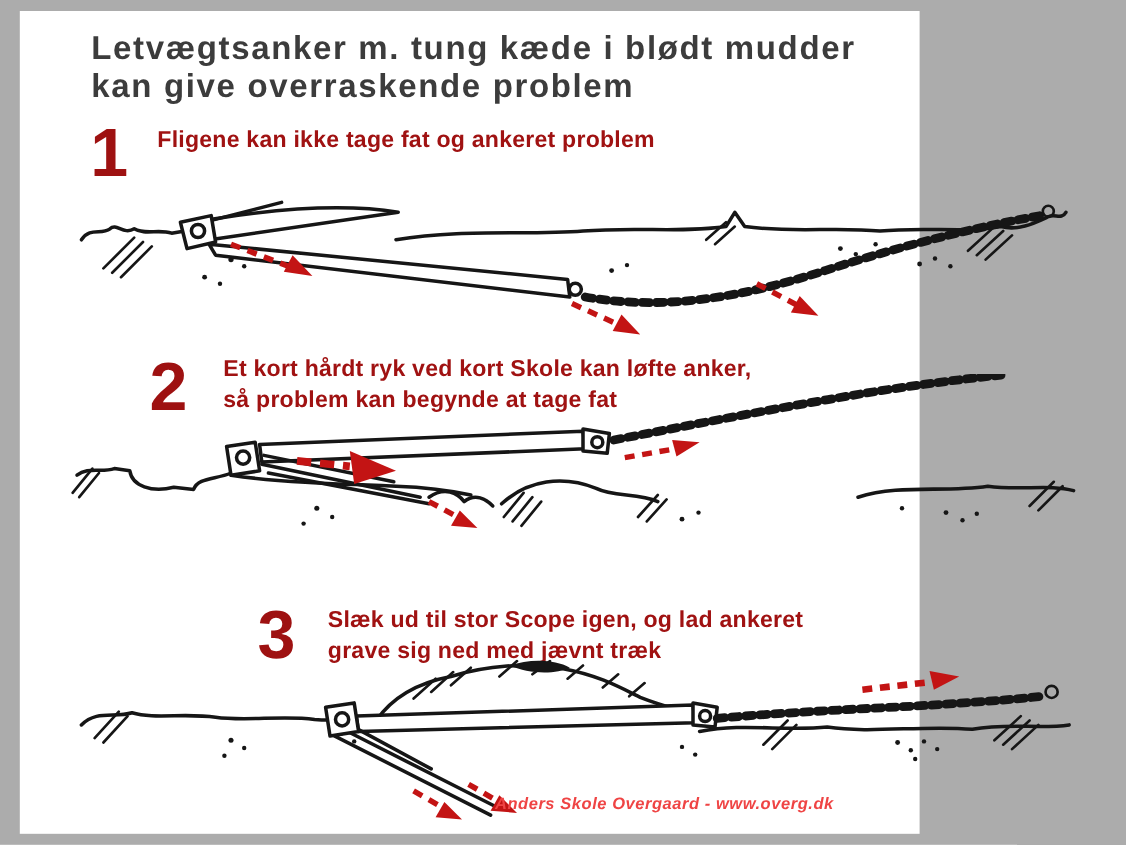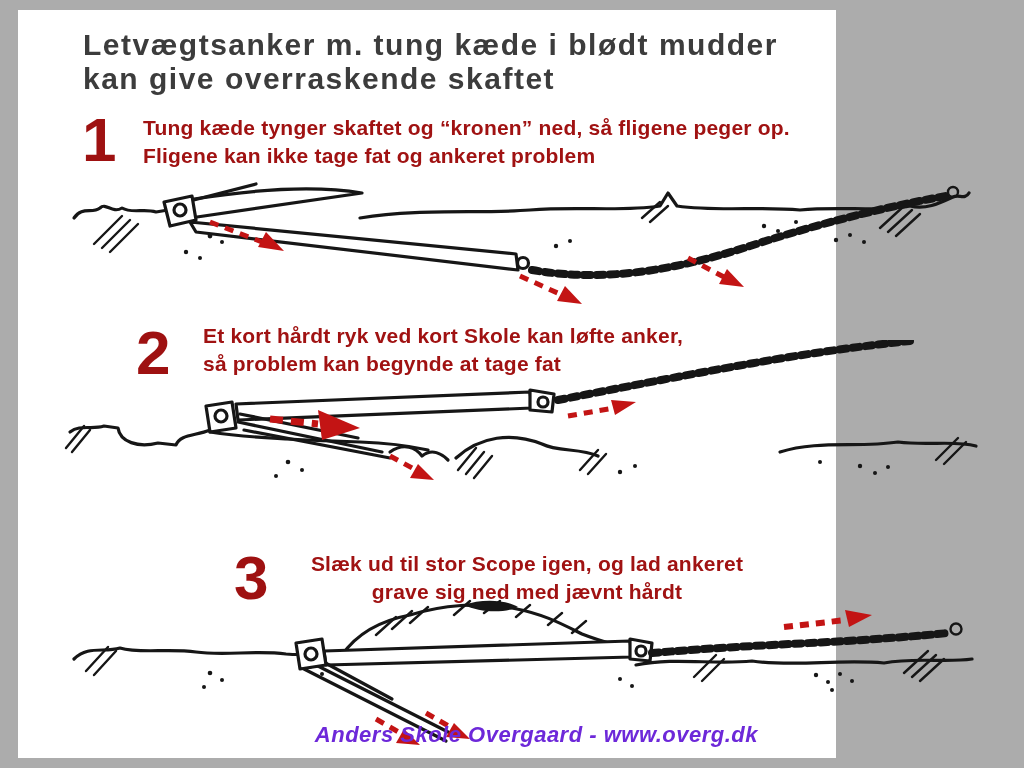--- a/index.html
+++ b/index.html
@@ -19,49 +19,48 @@
     color:#3c3c3c;font-weight:bold;font-size:30px;line-height:34px;
     letter-spacing:1.5px;
   }
   .step-num{
     color:#9e1111;font-weight:bold;font-size:62px;line-height:60px;
   }
   .step-text{
     color:#a01212;font-weight:bold;font-size:21px;line-height:28px;
     letter-spacing:0.2px;white-space:nowrap;
   }
-  .step-text.right{text-align:center;}
+  .step-text.right{text-align:left;}
   .footer{
     right:78px;top:712px;width:500px;text-align:right;
-    color:#6d28d9;font-weight:bold;font-style:italic;font-size:22px;
+    color:#ef4444;font-weight:bold;font-style:italic;font-size:15px;
     letter-spacing:0.5px;
   }
   svg{display:block;}
   .ink{stroke:#161616;stroke-width:3.2;fill:none;stroke-linecap:round;stroke-linejoin:round;}
   .ink-thin{stroke:#161616;stroke-width:2.4;fill:none;stroke-linecap:round;}
   .paper{fill:#ffffff;}
   .chain{stroke:#161616;stroke-width:8;fill:none;stroke-linecap:round;stroke-dasharray:7 6;}
   .dot{fill:#161616;stroke:none;}
   .rdash{stroke:#c31414;stroke-width:5;fill:none;stroke-linecap:butt;stroke-dasharray:9 7;}
   .rdash-big{stroke:#c31414;stroke-width:7;fill:none;stroke-linecap:butt;stroke-dasharray:13 8;}
   .rhead{fill:#c31414;stroke:none;}
 </style>
 </head>
 <body>
 
 <div class="slide">
 
   <div class="abs title">
     <span style="display:block">Letvægtsanker m. tung kæde i blødt mudder</span>
-    <span style="display:block">kan give overraskende skaftet</span>
+    <span style="display:block">kan give overraskende problem</span>
   </div>
 
   <div class="abs step-num" style="left:64px;top:100px;">1</div>
   <div class="abs step-text" style="left:125px;top:104px;">
-    <span style="display:block">Tung kæde tynger skaftet og “kronen” ned, så fligene peger op.</span>
     <span style="display:block">Fligene kan ikke tage fat og ankeret problem</span>
   </div>
 
   <svg class="abs" style="left:42px;top:170px;" width="920" height="135" viewBox="0 0 920 135">
     <g>
       <path class="ink" d="M14,38 C22,26 32,34 40,28 C46,22 52,34 62,28 C72,34 84,28 96,32 L108,30"></path>
       <path class="ink-thin" d="M34,64 L62,36 M42,68 L70,40 M50,72 L78,44"></path>
       <path class="ink" d="M300,38 C360,28 420,34 470,30 C520,26 560,32 600,26 L608,13 L617,26 C660,32 700,26 740,30 C780,26 820,32 850,26 C866,30 880,23 893,17 C899,14 905,20 909,13"></path>
       <path class="ink-thin" d="M582,38 L600,22 M590,42 L608,26"></path>
       <path class="ink-thin" d="M820,48 L844,26 M828,52 L852,30 M836,56 L860,34"></path>
@@ -146,21 +145,21 @@
       <path class="rdash" d="M508,76 L554,68"></path>
       <polygon class="rhead" points="576,62 551,60 555,75"></polygon>
       <path class="rdash" d="M330,116 L356,130"></path>
       <polygon class="rhead" points="374,140 350,138 358,124"></polygon>
     </g>
   </svg>
 
   <div class="abs step-num" style="left:216px;top:538px;">3</div>
   <div class="abs step-text right" style="left:280px;top:540px;width:458px;">
     <span style="display:block">Slæk ud til stor Scope igen, og lad ankeret</span>
-    <span style="display:block">grave sig ned med jævnt hårdt</span>
+    <span style="display:block">grave sig ned med jævnt træk</span>
   </div>
 
   <svg class="abs" style="left:42px;top:585px;" width="920" height="165" viewBox="0 0 920 165">
     <g>
       <path class="ink" d="M14,64 C28,50 44,58 60,53 C80,59 108,53 136,57 C164,61 196,55 226,59 C248,61 266,57 282,60"></path>
       <path class="ink-thin" d="M26,76 L48,52 M34,80 L56,56"></path>
       <g class="dot">
         <circle cx="150" cy="78" r="2.3"></circle>
           <circle cx="162" cy="85" r="2"></circle>
           <circle cx="144" cy="92" r="2"></circle>

